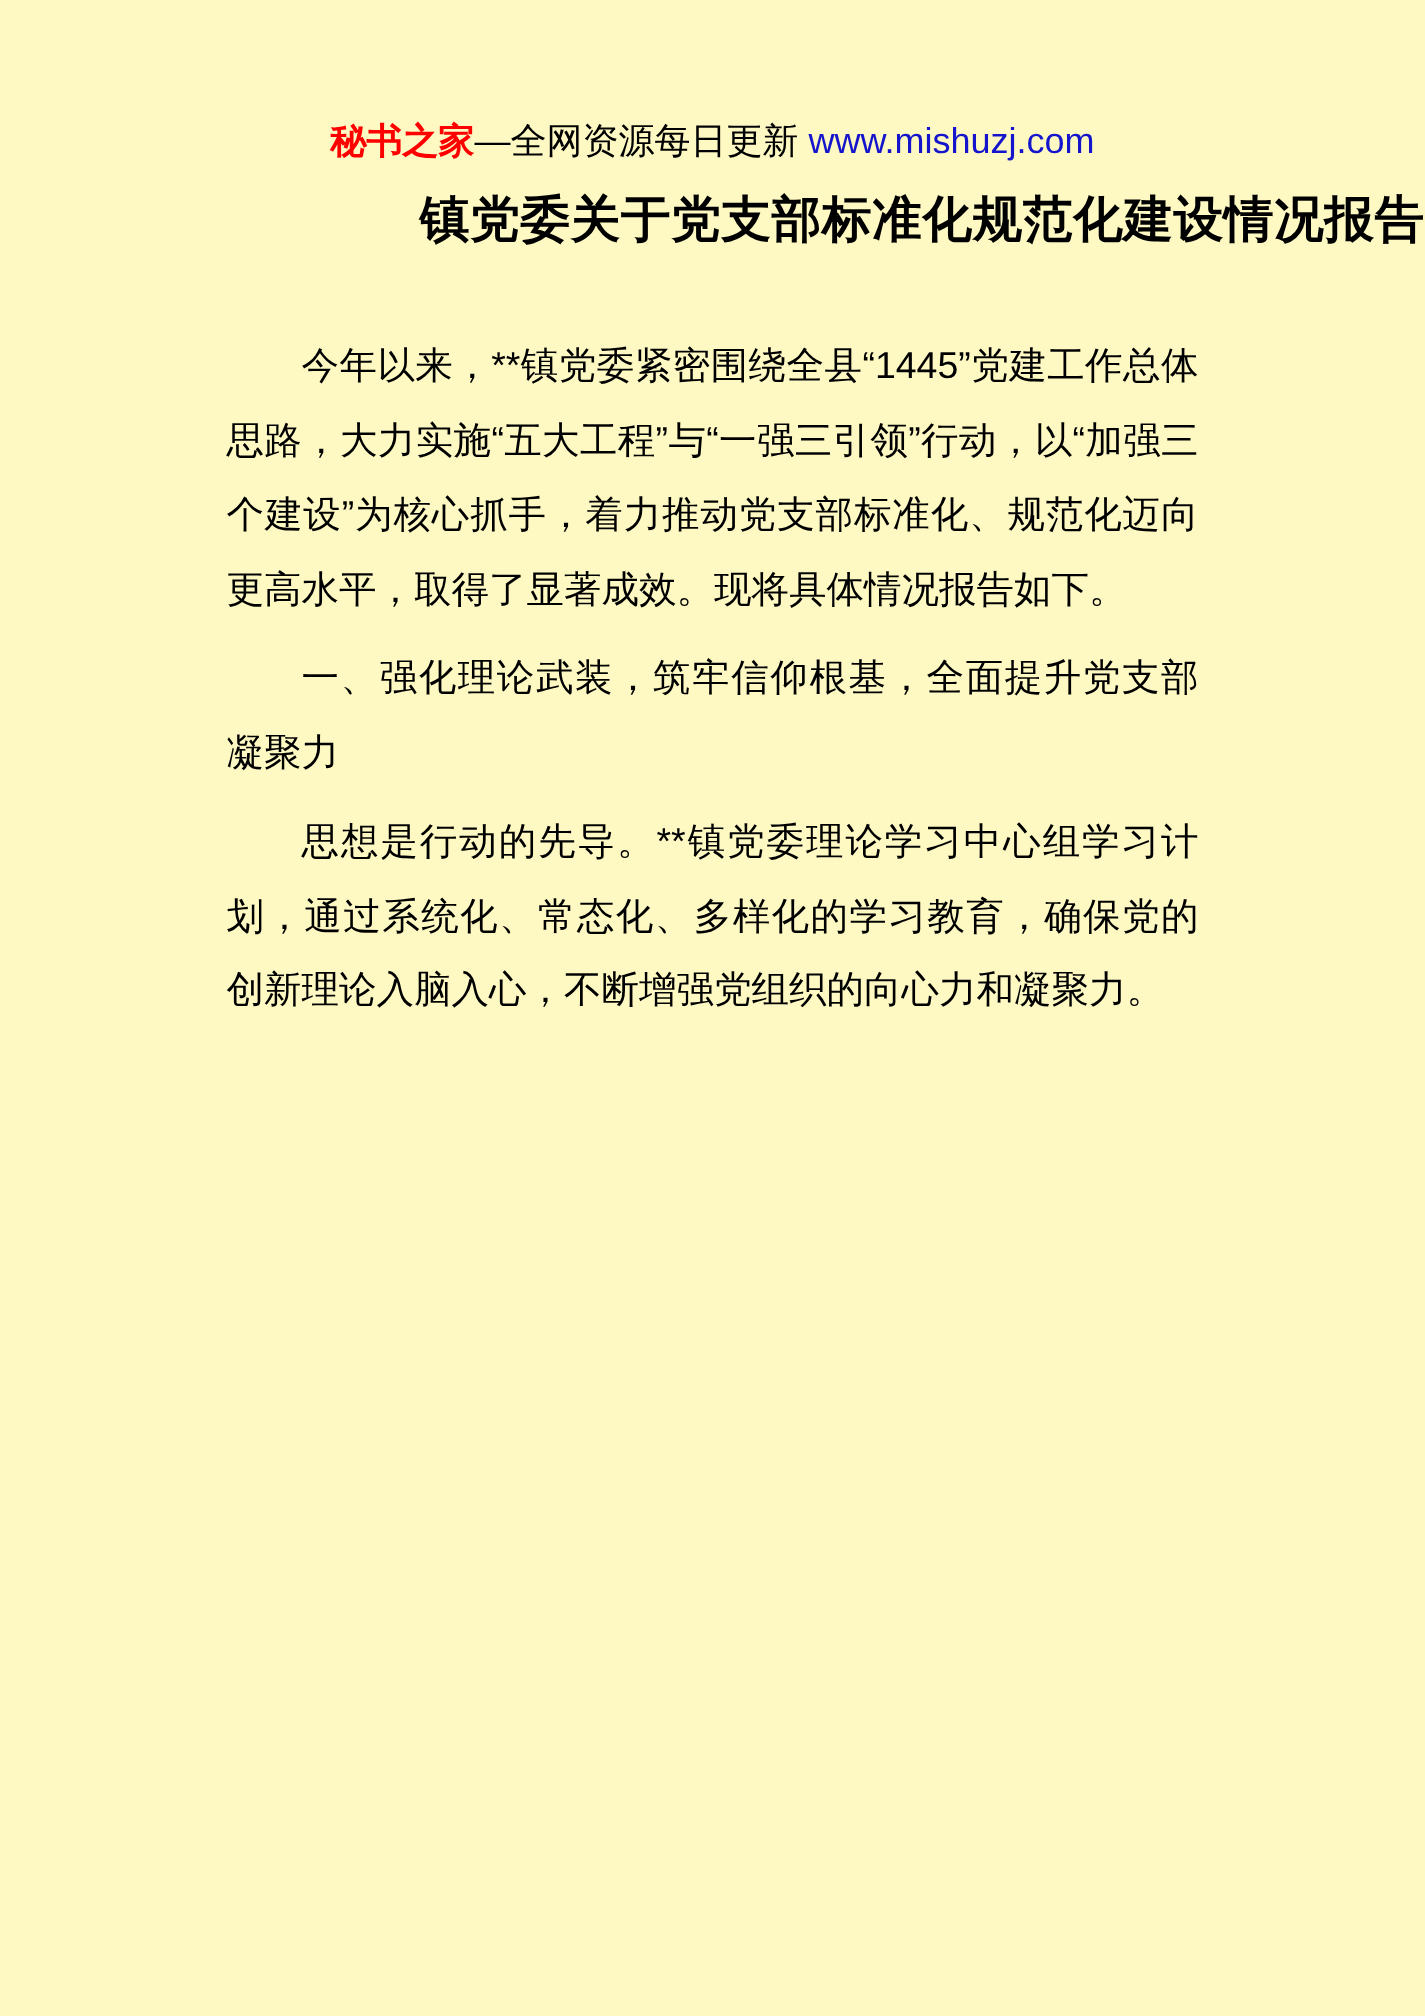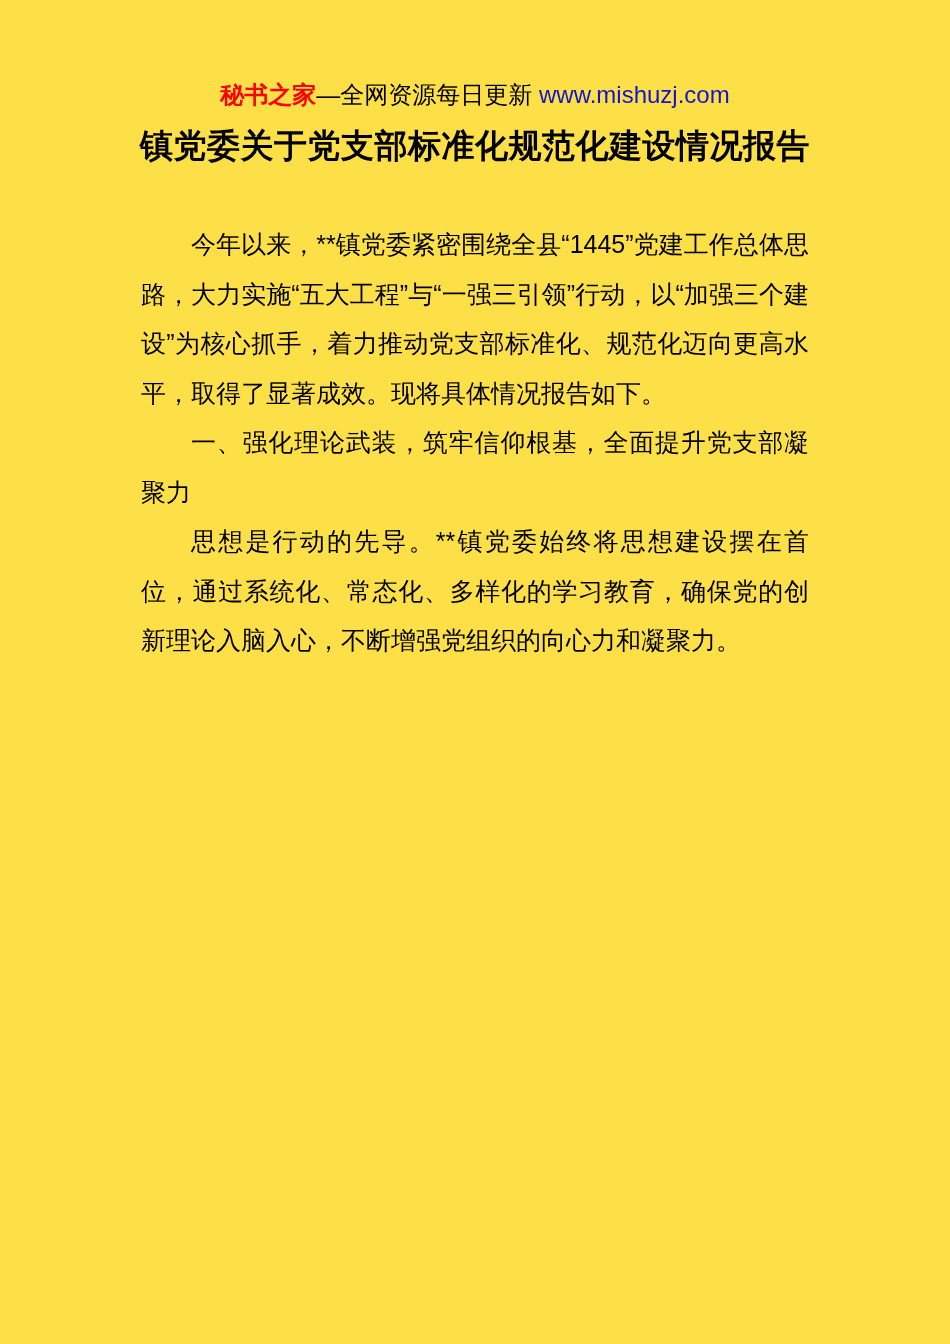--- a/index.html
+++ b/index.html
@@ -10,21 +10,21 @@
   body {
     width: 950px;
     height: 1344px;
     overflow: hidden;
     color: #000000;
     font-family: "Liberation Sans", sans-serif;
   }
   .page {
     width: 950px;
     height: 1344px;
-    background: #fde047;
+    background: #fef9c3;
   }
   .watermark {
     padding-top: 80px;
     text-align: center;
     font-size: 24px;
     line-height: 30px;
     white-space: nowrap;
   }
   .brand {
     color: #fe0000;
@@ -32,50 +32,50 @@
   }
   .tagline {
     color: #000000;
   }
   .site-url {
     color: #1414cc;
     text-decoration: none;
   }
   .doc-title {
     margin-top: 14px;
-    text-align: center;
+    text-align: right;
     font-size: 33px;
     line-height: 44px;
     font-weight: bold;
     letter-spacing: 0.5px;
   }
   .content {
     width: 668px;
     margin: 52px auto 0 auto;
     font-size: 25px;
     line-height: 49.5px;
     text-align: justify;
     text-justify: inter-character;
   }
   .content p {
-    margin: 0;
+    margin: 10px;
     padding: 0;
     text-indent: 2em;
   }
 </style>
 </head>
 <body>
 
 <div class="page">
 
   <div class="watermark">
     <span class="brand">秘书之家</span><span class="tagline">—全网资源每日更新 </span><span class="site-url">www.mishuzj.com</span>
   </div>
 
   <div class="doc-title">镇党委关于党支部标准化规范化建设情况报告</div>
 
   <div class="content">
     <p>今年以来，**镇党委紧密围绕全县“1445”党建工作总体思路，大力实施“五大工程”与“一强三引领”行动，以“加强三个建设”为核心抓手，着力推动党支部标准化、规范化迈向更高水平，取得了显著成效。现将具体情况报告如下。</p>
     <p>一、强化理论武装，筑牢信仰根基，全面提升党支部凝聚力</p>
-    <p>思想是行动的先导。**镇党委始终将思想建设摆在首位，通过系统化、常态化、多样化的学习教育，确保党的创新理论入脑入心，不断增强党组织的向心力和凝聚力。</p>
+    <p>思想是行动的先导。**镇党委理论学习中心组学习计划，通过系统化、常态化、多样化的学习教育，确保党的创新理论入脑入心，不断增强党组织的向心力和凝聚力。</p>
   </div>
 
 </div>
 
 </body></html>

